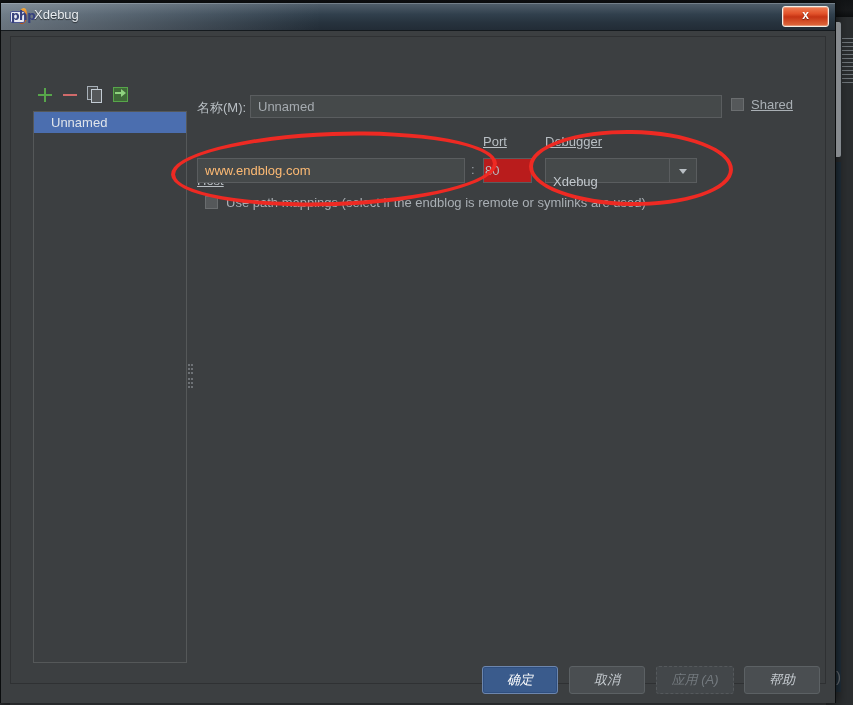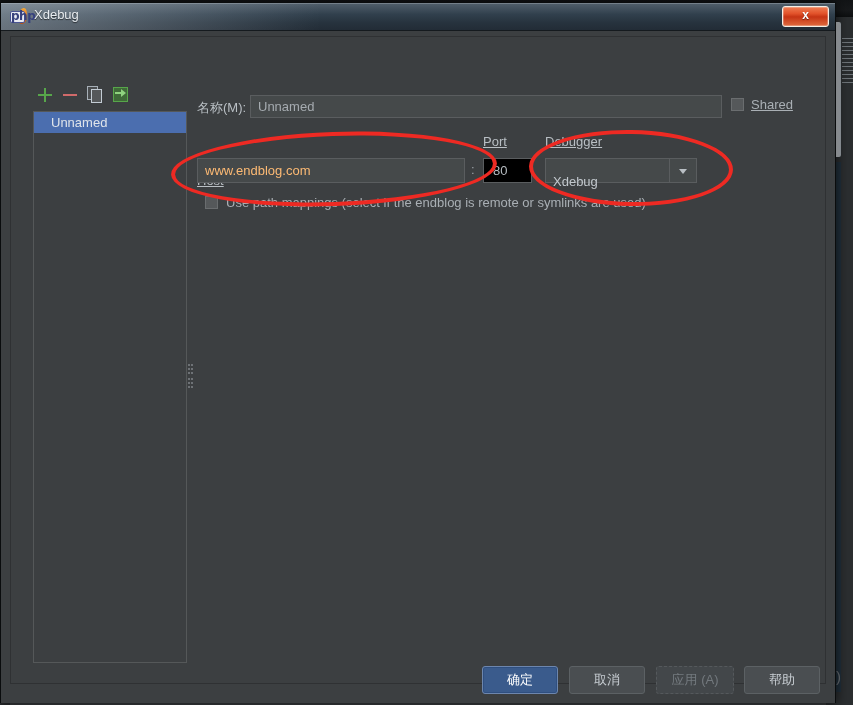--- a/index.html
+++ b/index.html
@@ -334,27 +334,27 @@
   #colon-sep {
     position: absolute;
     left: 274px; top: 79px;
     color: #9aa0a5;
     font-size: 13px;
   }
   #port-input {
     position: absolute;
     left: 286px; top: 75px;
     width: 49px; height: 25px;
-    background: #000000;
+    background: #b91c1c;
     border: 1px solid #5a5d5f;
     box-sizing: border-box;
     color: #b6bcc1;
     font-size: 13px;
     line-height: 23px;
-    padding-left: 9px;
+    padding-left: 1px;
     font-family: "Liberation Sans", sans-serif;
     outline: none;
   }
   #debugger-combo {
     position: absolute;
     left: 348px; top: 75px;
     width: 152px; height: 25px;
     background: #45494a;
     border: 1px solid #5a5d5f;
     box-sizing: border-box;
@@ -393,21 +393,21 @@
     margin-left: 8px;
     color: #a9afb4;
     font-size: 13px;
     white-space: nowrap;
   }
 
   
   #buttons {
     position: absolute;
     left: 0; top: 653px;
-    width: 834px; height: 48px;
+    width: 834px; height: 48px; font-style: italic;
   }
   .btn {
     position: absolute;
     top: 10px;
     height: 28px;
     border: 1px solid #5c6164;
     border-radius: 3px;
     background: #4a4e51;
     color: #c8ced3;
     font-size: 13px;

